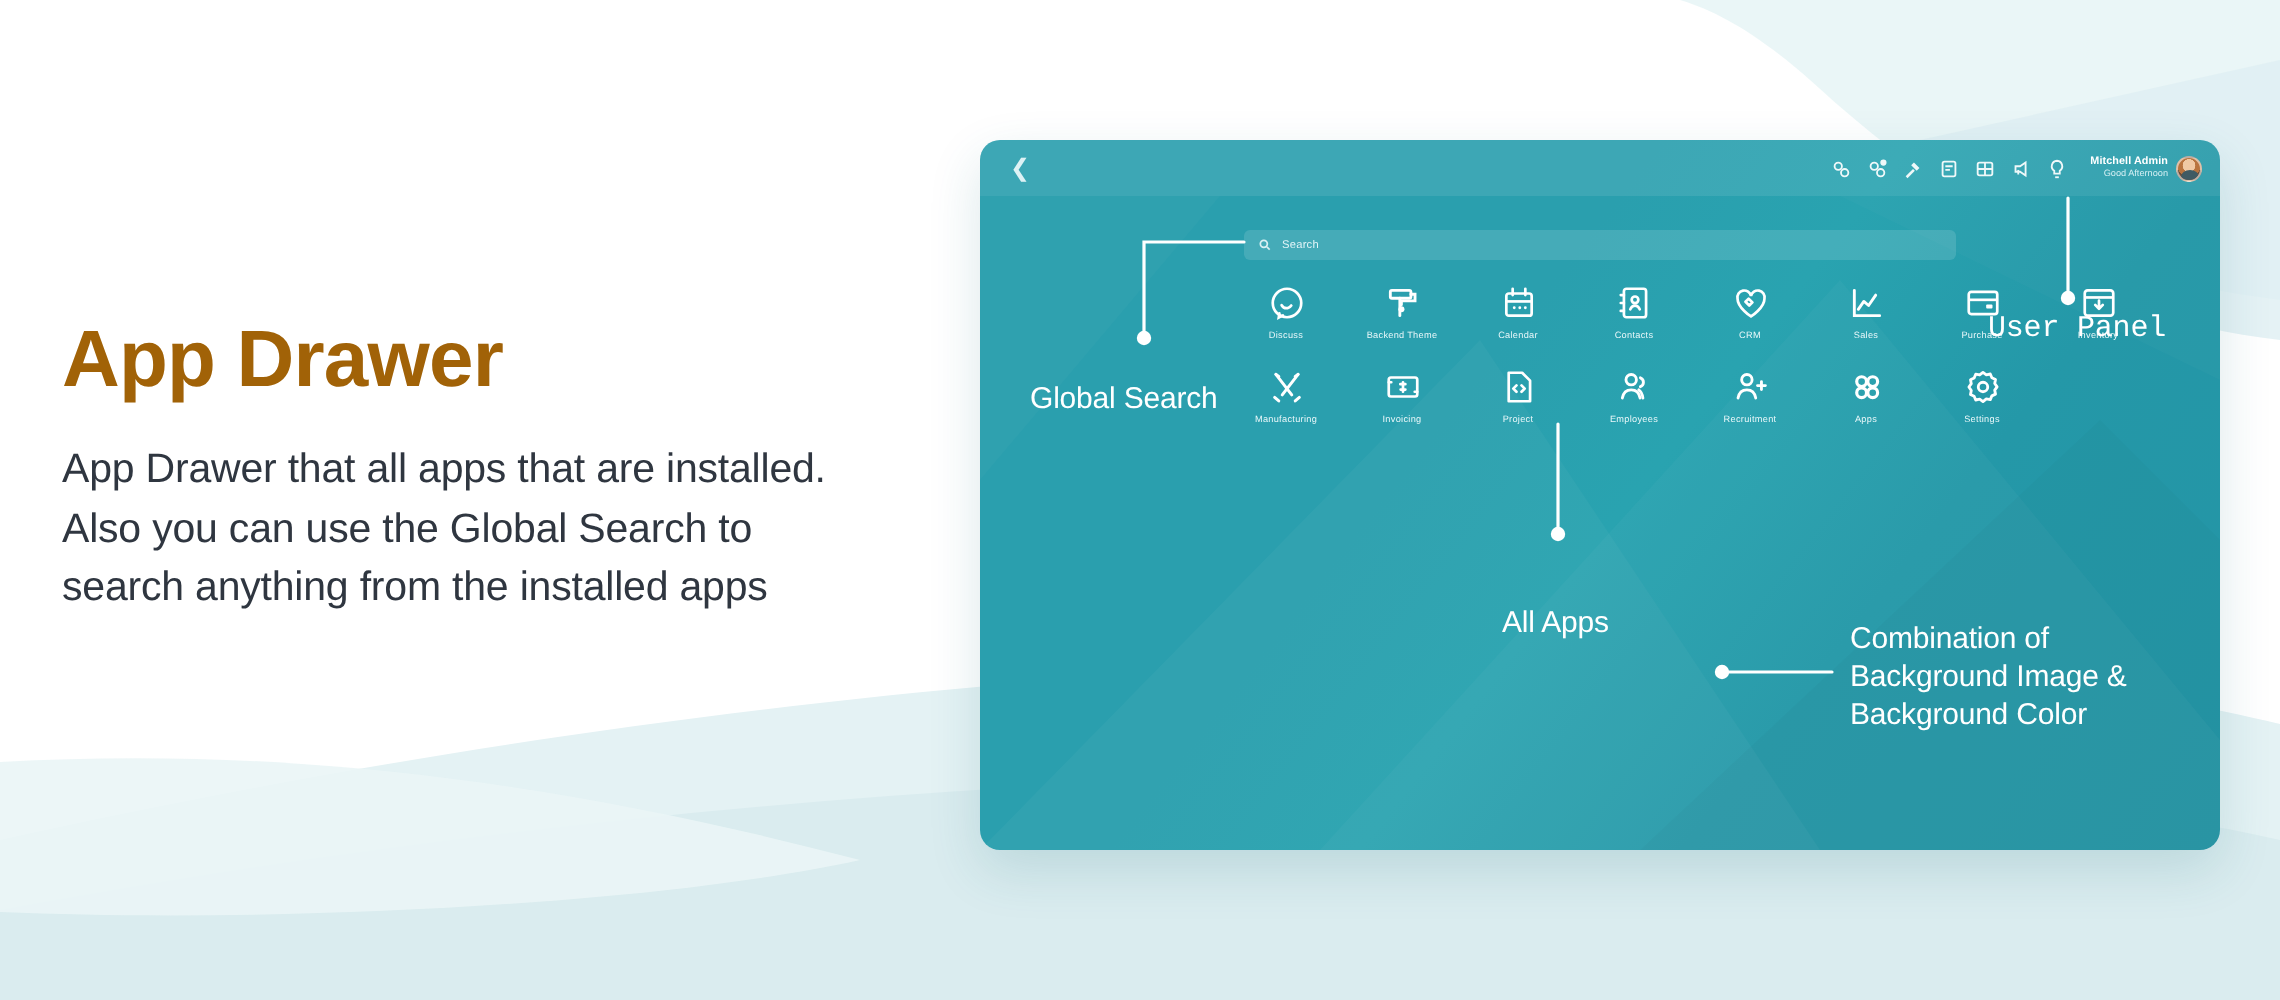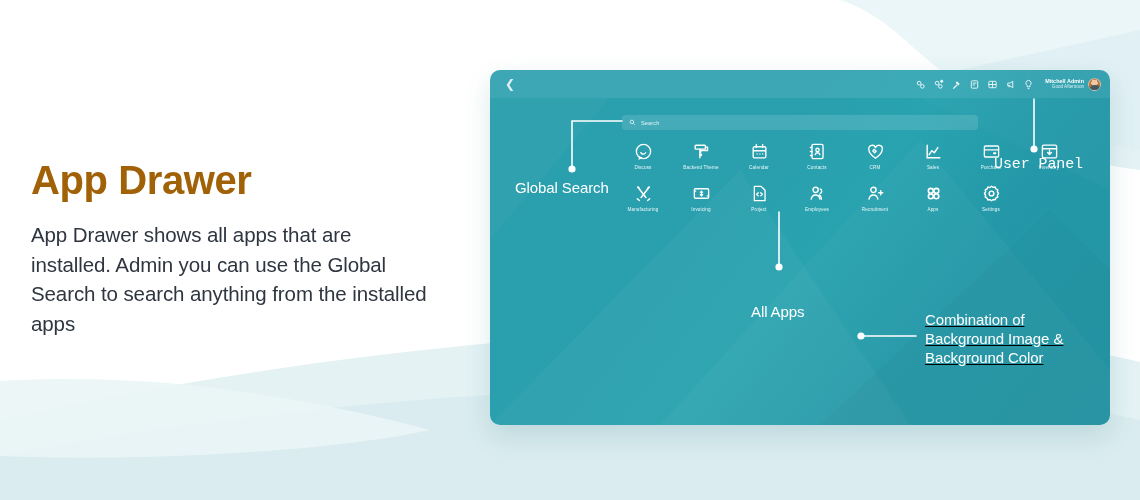--- a/index.html
+++ b/index.html
@@ -100,41 +100,41 @@
     white-space: nowrap; text-align: center;
   }
 
   
   .anno { position: absolute; z-index: 4; }
   .anno-txt {
     color: #ffffff; font-size: 15px; line-height: 1.27;
     white-space: pre-line; letter-spacing: -.1px;
   }
   .anno-lines { position: absolute; inset: 0; z-index: 3; pointer-events: none; }
-  .lbl-global { position: absolute; left: 515px; top: 178px; }
+  .lbl-global { position: absolute; left: 515px; top: 190px; }
   .lbl-allapps { position: absolute; left: 751px; top: 274px; margin-top: 28px; }
   .lbl-userpanel { position: absolute; left: 994px; top: 155px; font-family: Liberation Mono, monospace; }
-  .lbl-bgcombo { position: absolute; left: 925px; top: 310px; text-decoration: underline; }
+  .lbl-bgcombo { position: absolute; left: 925px; top: 310px; }
 </style>
 </head>
 <body>
 
 <div id="page">
 
   <svg class="bg-waves" width="1140" height="500" viewBox="0 0 1140 500">
     <path d="M1140 0 L1140 150 C1020 135 960 90 905 40 C880 18 860 6 840 0 Z" fill="#e6f4f6" opacity=".85"></path>
     <path d="M1140 30 L1140 170 C1050 160 1000 120 960 70 Z" fill="#dfeff2" opacity=".8"></path>
     <path d="M0 420 C180 380 420 340 700 330 C900 322 1040 338 1140 362 L1140 500 L0 500 Z" fill="#e4f2f4"></path>
     <path d="M0 455 C200 418 430 392 690 386 C910 381 1040 398 1140 420 L1140 500 L0 500 Z" fill="#daecef"></path>
     <path d="M0 381 C160 372 300 396 430 430 C330 452 140 462 0 456 Z" fill="#eaf5f6" opacity=".9"></path>
   </svg>
 
   <div class="copy">
     <div class="copy-title">App Drawer</div>
-    <div class="copy-body">App Drawer shows all apps that are installed. Admin you can use the Global Search to search anything from the installed apps</div>
+    <div class="copy-body">App Drawer that all apps that are installed. Also you can use the Global Search to search anything from the installed apps</div>
   </div>
 
   <div class="panel">
 
     <svg class="panel-bgart" width="620" height="355" viewBox="0 0 620 355">
       <polygon points="0,355 250,100 420,355" fill="#ffffff" opacity=".035"></polygon>
       <polygon points="170,355 430,70 620,300 620,355" fill="#ffffff" opacity=".03"></polygon>
       <polygon points="330,355 560,140 620,200 620,355" fill="#000000" opacity=".02"></polygon>
       <polygon points="0,28 120,28 0,170" fill="#ffffff" opacity=".025"></polygon>
       <polygon points="430,28 620,28 620,120" fill="#ffffff" opacity=".02"></polygon>

